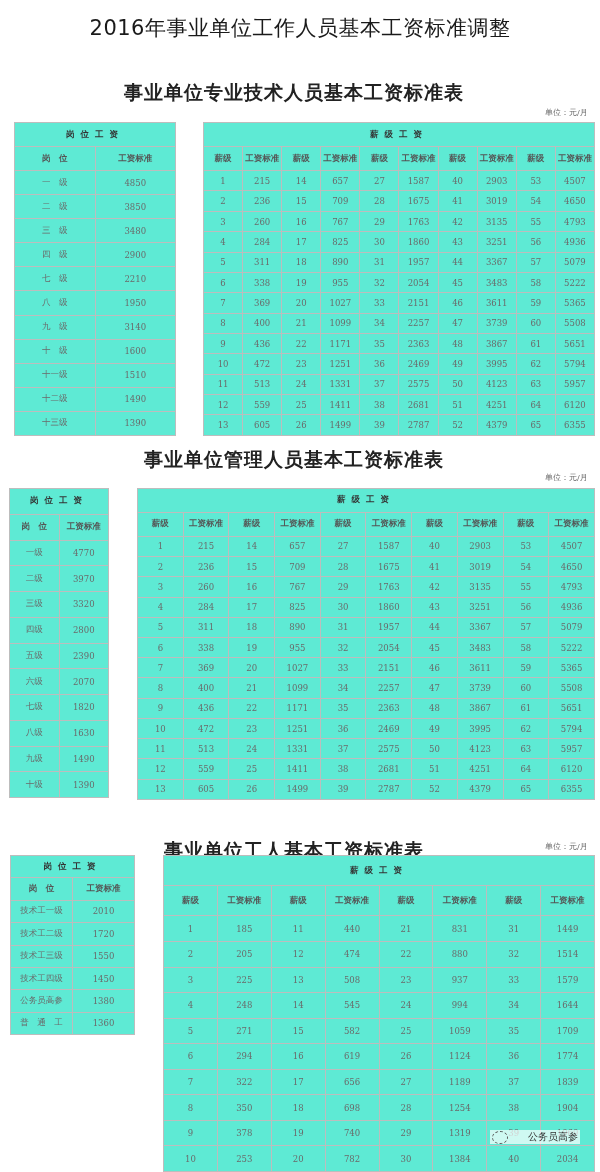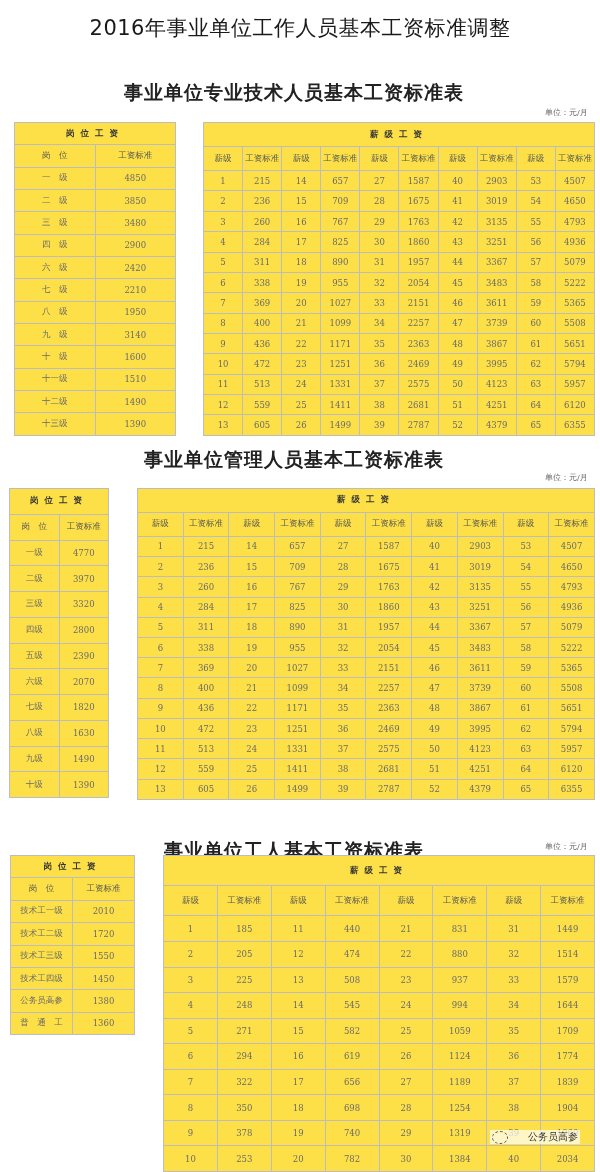--- a/index.html
+++ b/index.html
@@ -4,23 +4,23 @@
 <style>
   html, body { margin:0; padding:0; background:#ffffff; }
   body { width:600px; height:1172px; position:relative; overflow:hidden;
          font-family:"DejaVu Serif","Liberation Serif",serif; color:#5a5a5a; }
   .main-title { position:absolute; left:0; top:14px; width:600px; text-align:center;
     font-family:"DejaVu Sans","Liberation Sans",sans-serif; font-size:21px; color:#1a1a1a; letter-spacing:0.5px; }
   .sec-title { position:absolute; left:0; width:588px; text-align:center;
     font-size:19px; font-weight:bold; color:#222; letter-spacing:1px; }
   .unit { position:absolute; font-size:8px; color:#666; }
   table { position:absolute; border-collapse:collapse; table-layout:fixed;
-    font-size:8.5px; color:#6a6a6a; border:1.2px solid #888; background:#fde047; }
+    font-size:8.5px; color:#6a6a6a; border:1.2px solid #888; background:#5eead4; }
   td, th { border:1px solid #bdbdbd; text-align:center; padding:0; overflow:hidden; white-space:nowrap; }
-  th { font-weight:normal; color:#555; }
+  th { font-weight:bold; color:#555; }
   th.grp { font-weight:bold; color:#333; letter-spacing:6px; }
   .watermark { position:absolute; left:490px; top:1130px; font-family:Liberation Sans, sans-serif;
     font-size:10px; color:#333; background:rgba(255,255,255,0.7); padding:0 2px; display:flex; align-items:center; gap:20px; }
   .wm-icon { display:inline-block; width:14px; height:11px; border:1px dashed #555; border-radius:50%; }
 </style>
 </head>
 <body>
 
 <div class="main-title">2016年事业单位工作人员基本工资标准调整</div>
 
@@ -45,24 +45,20 @@
       </tr>
       <tr>
         <td>三　级</td>
         <td>3480</td>
       </tr>
       <tr>
         <td>四　级</td>
         <td>2900</td>
       </tr>
       <tr>
-        <td>六　级</td>
-        <td>2420</td>
-      </tr>
-      <tr>
         <td>七　级</td>
         <td>2210</td>
       </tr>
       <tr>
         <td>八　级</td>
         <td>1950</td>
       </tr>
       <tr>
         <td>九　级</td>
         <td>3140</td>

